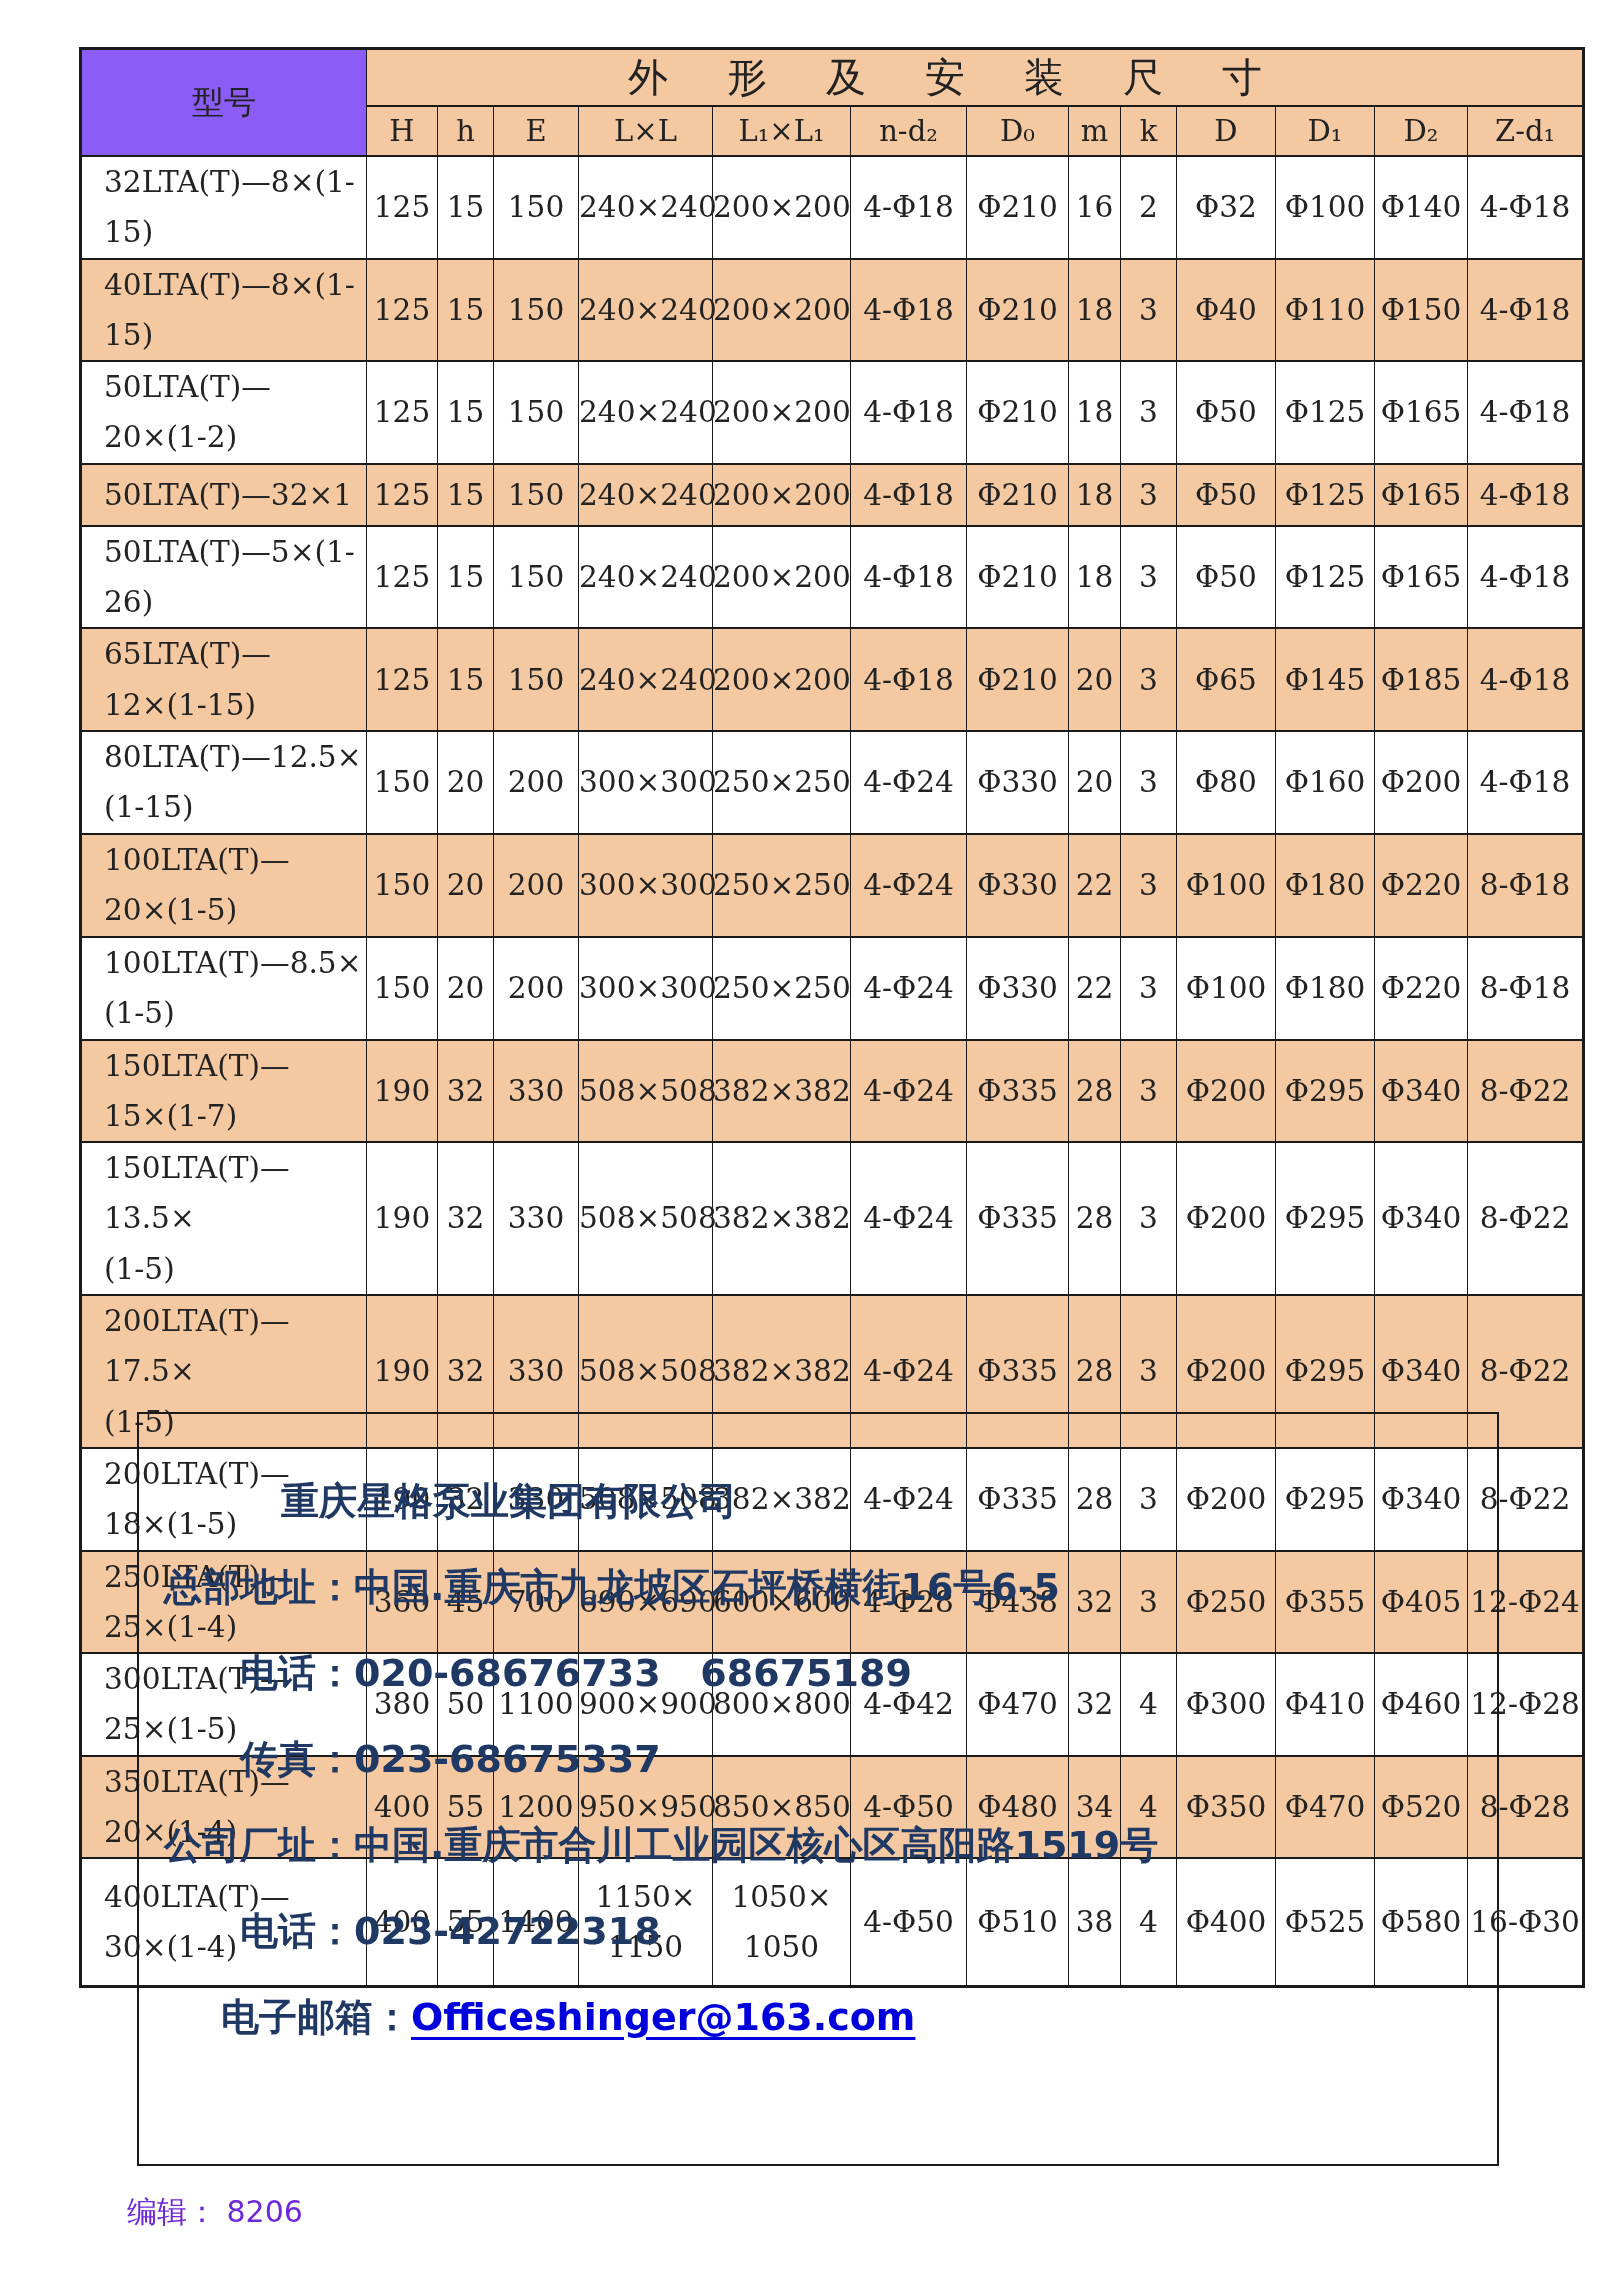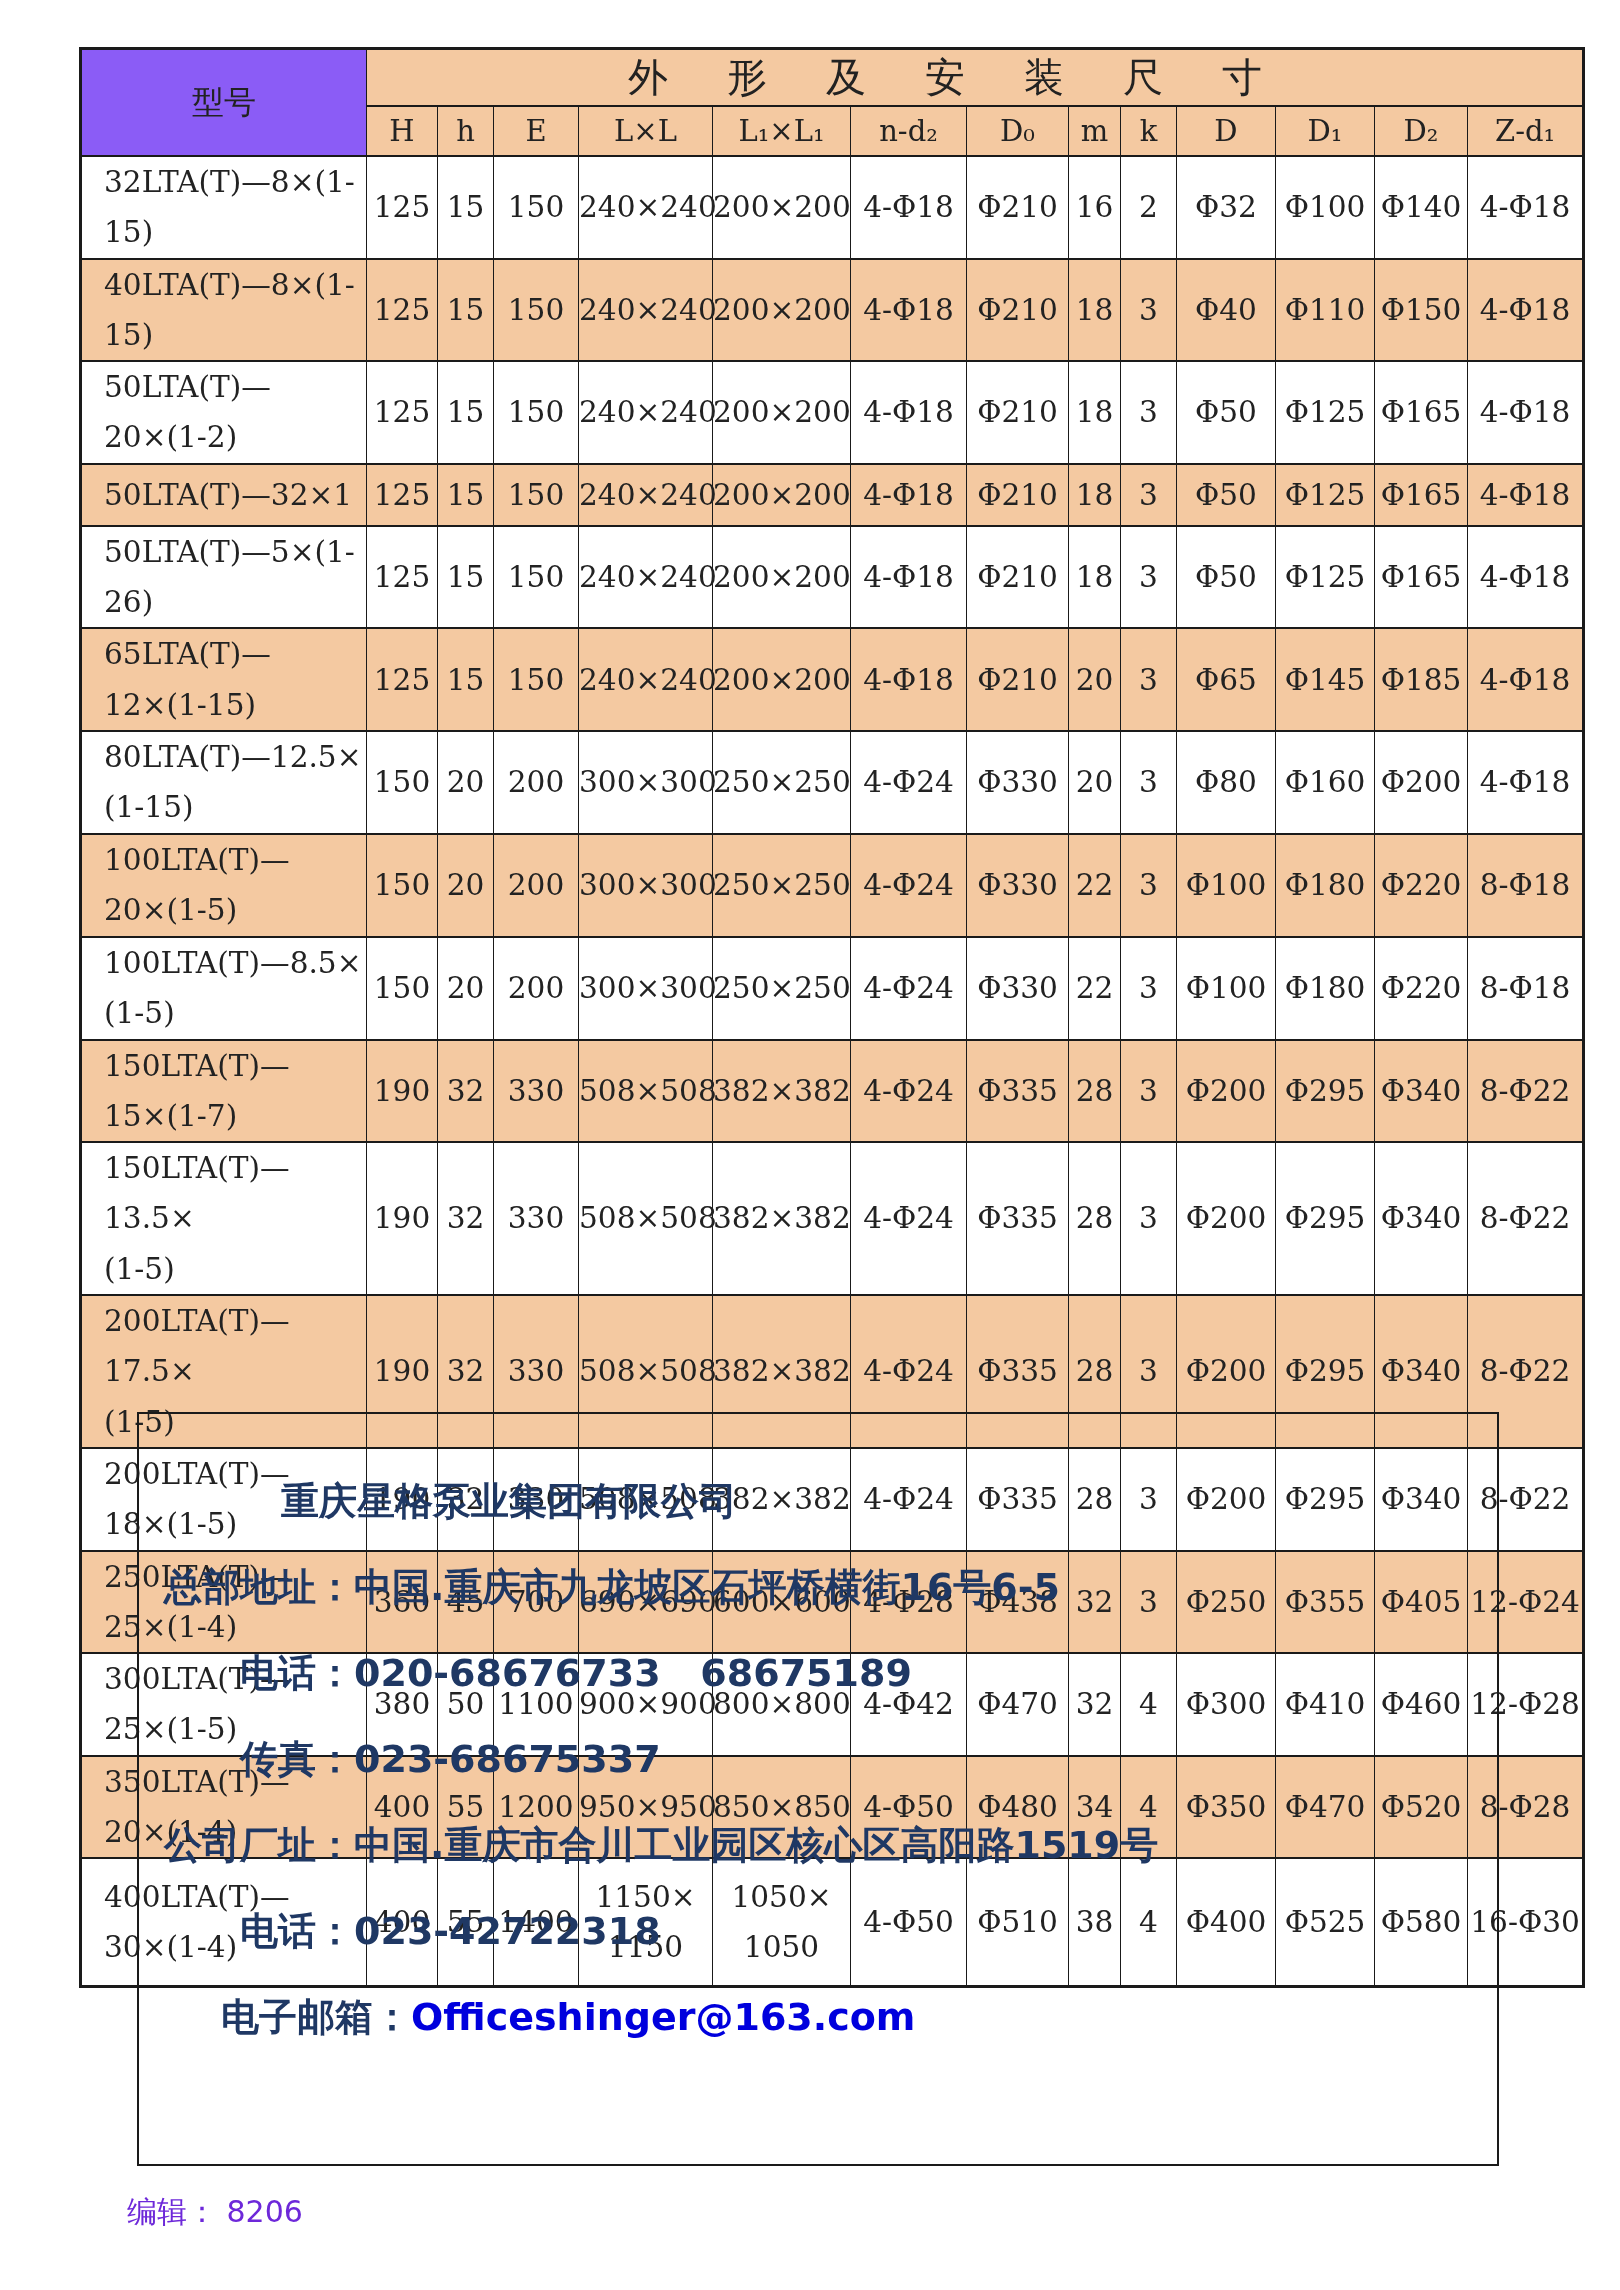--- a/index.html
+++ b/index.html
@@ -92,20 +92,21 @@
     align-items:center;
     font-size:38px;
     white-space:pre-wrap;
   }
   .indent-lg{padding-left:142px;}
   .indent-md{padding-left:101px;}
   .indent-sm{padding-left:25px;}
   .web-line .email-part{margin-left:57px;}
   a.email-link{
     color:#0000DD;
+    text-decoration:underline;
     text-underline-offset:7.2px;
     cursor:pointer;
   }
 
   
   .footer{
     position:absolute;
     left:127px;
     top:2192px;
     font-size:30px;

